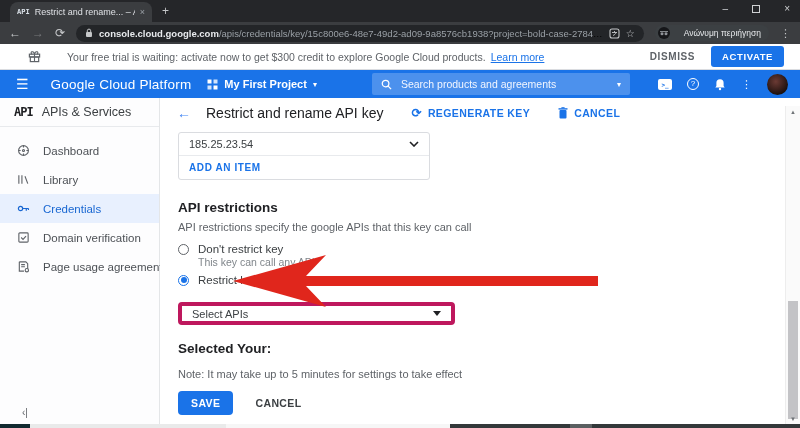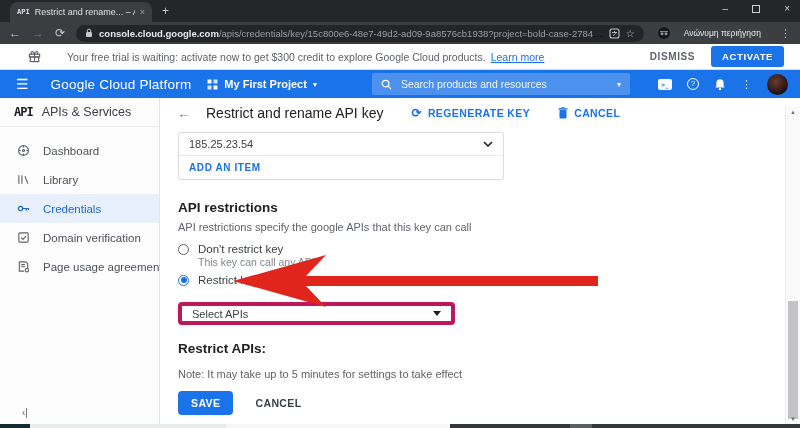--- a/index.html
+++ b/index.html
@@ -78,21 +78,21 @@
 
   .content { flex:1; position:relative; background:#fff; min-width:0; }
   .content-head { height:29px; display:flex; align-items:center; padding:0 17px; }
   .back { color:#4285f4; font-size:14px; cursor:pointer; }
   .page-title { font-size:14px; color:#202124; margin-left:15px; white-space:nowrap; }
   .head-action { display:flex; align-items:center; gap:6px; color:#1a73e8; font-size:10.5px; font-weight:bold;
                  letter-spacing:.4px; margin-left:28px; cursor:pointer; white-space:nowrap; }
   .head-action .g { font-size:12px; font-weight:bold; }
 
   .form { padding:5px 0 0 18px; width:500px; }
-  .listbox { width:326px; border:1px solid #dadce0; border-radius:3px; background:#fff; }
+  .listbox { width:252px; border:1px solid #dadce0; border-radius:3px; background:#fff; }
   .listbox-row1 { height:23px; display:flex; align-items:center; justify-content:space-between; padding:0 10px;
                   font-size:11px; color:#3c4043; border-bottom:1px solid #e8eaed; cursor:pointer; }
   .listbox-row2 { height:23px; display:flex; align-items:center; padding:0 10px; font-size:10px; font-weight:bold;
                   color:#1a73e8; letter-spacing:.6px; cursor:pointer; }
   .section-title { margin-top:20px; font-size:13.5px; font-weight:bold; color:#202124; }
   .section-desc { margin-top:6px; font-size:11px; color:#5f6368; }
   .radio-row { margin-top:10px; display:flex; align-items:center; gap:9px; cursor:pointer; }
   .radio-row.second { margin-top:6px; }
   .radio { width:11px; height:11px; border:1.5px solid #5f6368; border-radius:50%; flex:none; position:relative; }
   .radio.checked { border-color:#1a73e8; }
@@ -203,21 +203,21 @@
           <rect x="6.5" y="6.5" width="4" height="4" fill="#fff"></rect>
       </svg>
       <span class="project-label">My First Project</span>
       <span class="caret">▾</span>
     </div>
     <div class="search">
       <svg width="11" height="11" viewBox="0 0 12 12">
         <circle cx="5" cy="5" r="3.6" fill="none" stroke="#fff" stroke-width="1.4"></circle>
         <path d="M7.8 7.8 L11 11" stroke="#fff" stroke-width="1.4"></path>
       </svg>
-      <span class="search-ph">Search products and resources</span>
+      <span class="search-ph">Search products and agreements</span>
       <span class="caret">▾</span>
     </div>
     <div class="gcp-icons">
       <span class="shell">&gt;_</span>
       <span class="help">?</span>
       <svg width="12" height="13" viewBox="0 0 12 13">
         <path d="M6 1.2a3.6 3.6 0 0 0-3.6 3.6v3.2L1.3 9.6h9.4L9.6 8V4.8A3.6 3.6 0 0 0 6 1.2z" fill="#fff"></path>
         <circle cx="6" cy="11" r="1.2" fill="#fff"></circle>
       </svg>
       <span class="menu-dots" style="color:#fff">⋮</span>
@@ -316,21 +316,21 @@
         <div class="radio-row second">
           <span class="radio checked"></span>
           <span class="radio-label">Restrict key</span>
         </div>
 
         <div class="select-box">
           <span class="select-ph">Select APIs</span>
           <span class="tri-down"></span>
         </div>
 
-        <div class="selected-apis">Restrict APIs:</div>
+        <div class="selected-apis">Selected Your:</div>
         <div class="note">Note: It may take up to 5 minutes for settings to take effect</div>
 
         <div class="btn-row">
           <button class="save">SAVE</button>
           <span class="cancel">CANCEL</span>
         </div>
       </div>
 
       <div class="scrollbar">
         <div class="scroll-up">▲</div>

